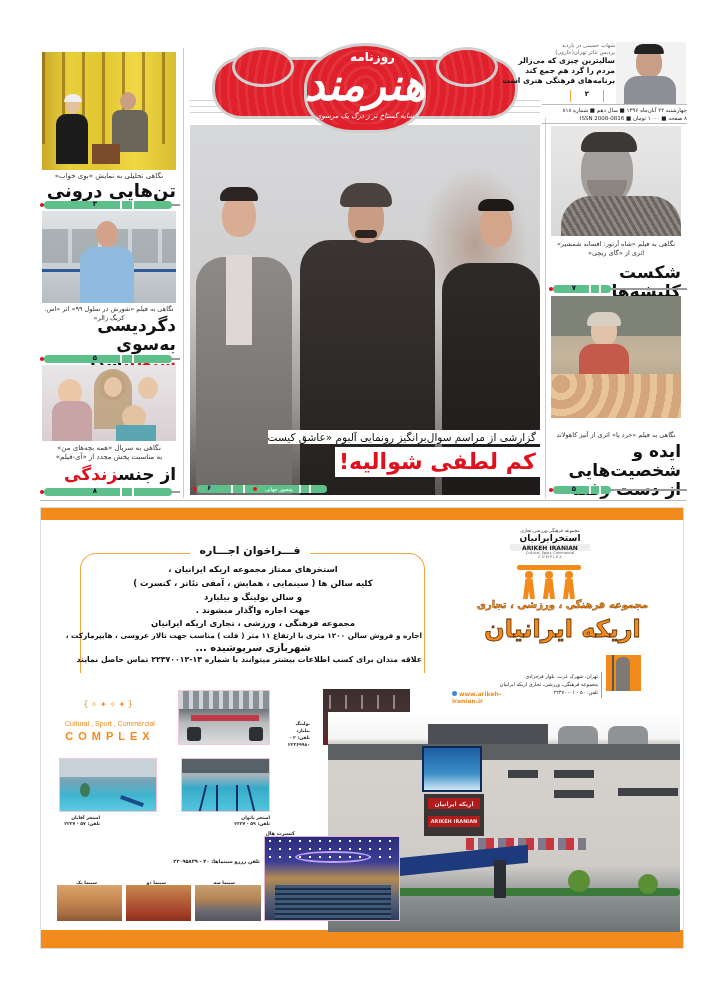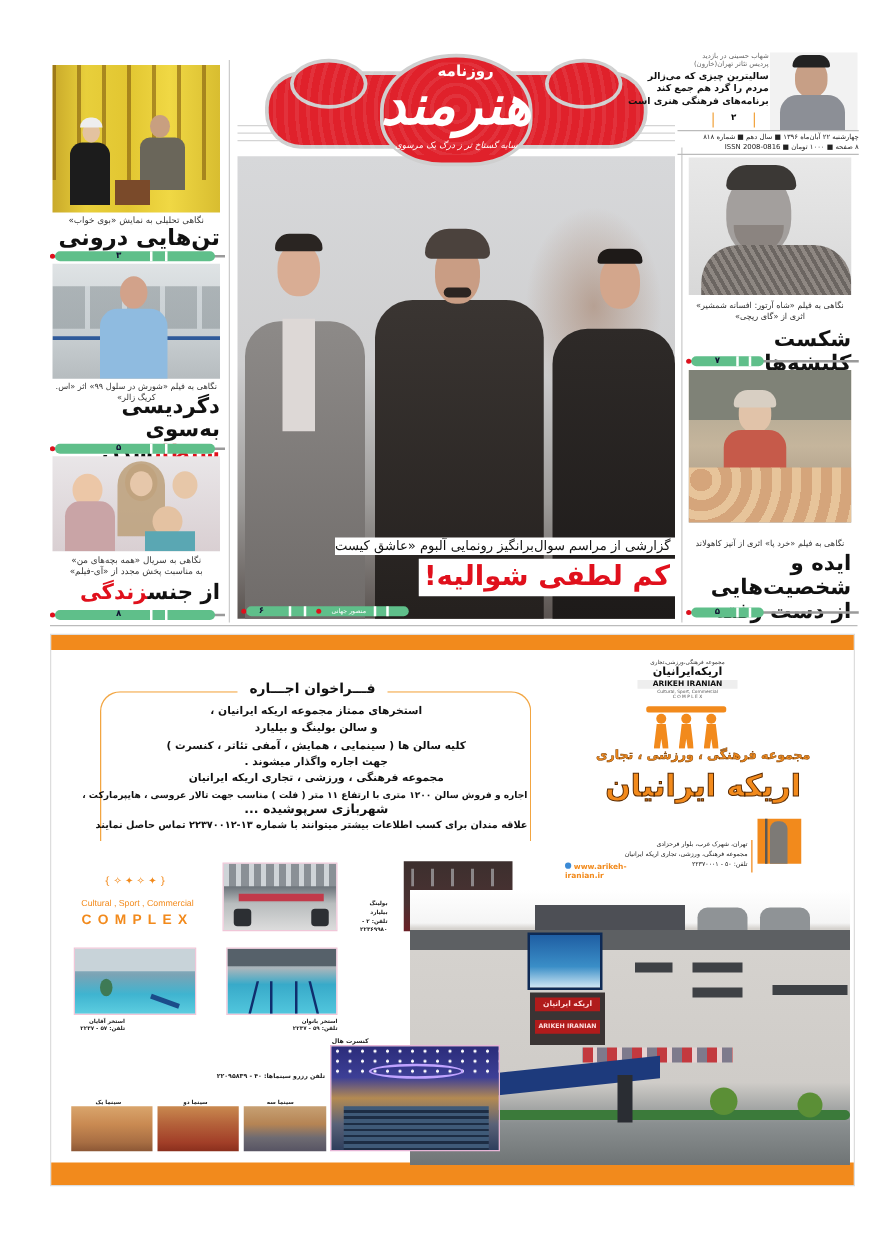--- a/index.html
+++ b/index.html
@@ -178,21 +178,21 @@
 <div class="pgbar" style="left:549px;top:486px;width:138px;">
   <div class="line"></div>
     <div class="pill" style="width:58px;"></div>
     <div class="sep" style="left:40px"></div>
     <div class="sep" style="left:50px"></div>
     <div class="dot"></div>
   <div class="num" style="left:10px;">۵</div>
 </div>
 
 <div class="abs" style="left:268px;top:430px;width:272px;background:#fff;color:#111;font-size:10.5px;line-height:14px;text-align:right;padding:0 4px;white-space:nowrap;overflow:hidden;">گزارشی از مراسم سوال‌برانگیز رونمایی آلبوم «عاشق کیست»</div>
-<div class="abs" style="left:335px;top:447px;width:205px;background:#fff;color:#e0101c;font-size:22px;font-weight:bold;line-height:30px;text-align:right;padding:0 4px;">کم لطفی شوالیه!</div>
+<div class="abs" style="left:335px;top:447px;width:205px;background:#fff;color:#e0101c;font-size:22px;font-weight:bold;line-height:30px;text-align:left;padding:0 4px;">کم لطفی شوالیه!</div>
 <div class="abs" style="left:193px;top:485px;width:138px;height:8px;direction:ltr;">
   <div class="abs" style="left:4px;top:0;width:130px;height:8px;background:#5fbf8a;border-radius:4px;"></div>
   <div class="abs" style="left:38px;top:0;width:2px;height:8px;background:#fff;"></div>
   <div class="abs" style="left:50px;top:0;width:2px;height:8px;background:#fff;"></div>
   <div class="abs" style="left:106px;top:0;width:2px;height:8px;background:#fff;"></div>
   <div class="abs" style="left:116px;top:0;width:2px;height:8px;background:#fff;"></div>
   <div class="abs" style="left:0;top:2px;width:4px;height:4px;border-radius:50%;background:#e0101c;"></div>
   <div class="abs" style="left:60px;top:2px;width:4px;height:4px;border-radius:50%;background:#e0101c;"></div>
   <div class="abs" style="left:14px;top:-1px;font-size:7px;font-weight:bold;color:#113;">۶</div>
   <div class="abs" style="left:66px;top:0;width:40px;font-size:5px;color:#fff;text-align:center;line-height:8px;">منصور جهانی</div>
@@ -202,32 +202,32 @@
 
 <div class="abs" style="left:40px;top:507px;width:644px;height:442px;border:1px solid #ddd;background:#fff;">
   <div class="abs" style="left:0;top:0;width:100%;height:12px;background:#f28a1c;"></div>
   <div class="abs" style="left:0;bottom:0;width:100%;height:18px;background:#f28a1c;"></div>
 </div>
 
 <div class="abs" style="left:80px;top:553px;width:345px;height:120px;border:1.5px solid #f2a541;border-bottom:none;border-radius:16px 16px 0 0;"></div>
 <div class="abs" style="left:190px;top:544px;width:120px;background:#fff;text-align:center;font-weight:bold;font-size:11px;color:#111;">فـــراخوان اجـــاره</div>
 <div class="abs" style="left:84px;top:562px;width:338px;text-align:center;font-weight:bold;color:#111;">
   <div style="font-size:8.5px;line-height:14px;">استخرهای ممتاز مجموعه اریکه ایرانیان ،</div>
+  <div style="font-size:8.5px;line-height:14px;">کلیه سالن ها ( سینمایی ، همایش ، آمفی تئاتر ، کنسرت )</div>
   <div style="font-size:8.5px;line-height:14px;">و سالن بولینگ و بیلیارد</div>
-  <div style="font-size:8.5px;line-height:14px;">کلیه سالن ها ( سینمایی ، همایش ، آمفی تئاتر ، کنسرت )</div>
   <div style="font-size:8.5px;line-height:12px;">جهت اجاره واگذار میشوند .</div>
   <div style="font-size:8.5px;line-height:14px;">مجموعه فرهنگی ، ورزشی ، تجاری اریکه ایرانیان</div>
   <div style="font-size:7.3px;line-height:12px;white-space:nowrap;">اجاره و فروش سالن ۱۲۰۰ متری با ارتفاع ۱۱ متر ( فلت ) مناسب جهت تالار عروسی ، هایپرمارکت ،</div>
   <div style="font-size:10px;line-height:11px;">شهربازی سرپوشیده ...</div>
   <div style="font-size:7.8px;line-height:14px;white-space:nowrap;">علاقه مندان برای کسب اطلاعات بیشتر میتوانند با شماره ۱۳-۲۲۳۷۰۰۱۲ تماس حاصل نمایند</div>
 </div>
 
 <div class="abs" style="left:510px;top:528px;width:80px;text-align:center;">
   <div style="font-size:4.5px;color:#333;">مجموعه فرهنگی،ورزشی،تجاری</div>
-  <div style="font-size:9px;font-weight:bold;color:#111;line-height:11px;">اریکه‌ایرانیان</div>
+  <div style="font-size:9px;font-weight:bold;color:#111;line-height:11px;">استخر‌ایرانیان</div>
   <div style="font-size:6px;font-weight:bold;color:#111;background:#eee;direction:ltr;">ARIKEH IRANIAN</div>
   <div style="font-size:3.5px;color:#555;direction:ltr;">Cultural, Sport, Commercial</div>
   <div style="font-size:3.5px;color:#555;direction:ltr;">C O M P L E X</div>
 </div>
 <div class="abs" style="left:517px;top:565px;width:64px;height:34px;">
   <div class="abs" style="left:0;top:0;width:64px;height:5px;background:#f28a1c;border-radius:2px;"></div>
   <div class="abs" style="left:8px;top:6px;width:8px;height:8px;background:#f28a1c;border-radius:50%;"></div>
   <div class="abs" style="left:28px;top:6px;width:8px;height:8px;background:#f28a1c;border-radius:50%;"></div>
   <div class="abs" style="left:48px;top:6px;width:8px;height:8px;background:#f28a1c;border-radius:50%;"></div>
   <div class="abs" style="left:6px;top:14px;width:12px;height:20px;background:#f28a1c;clip-path:polygon(20% 0,80% 0,100% 100%,60% 100%,50% 60%,40% 100%,0 100%);"></div>

